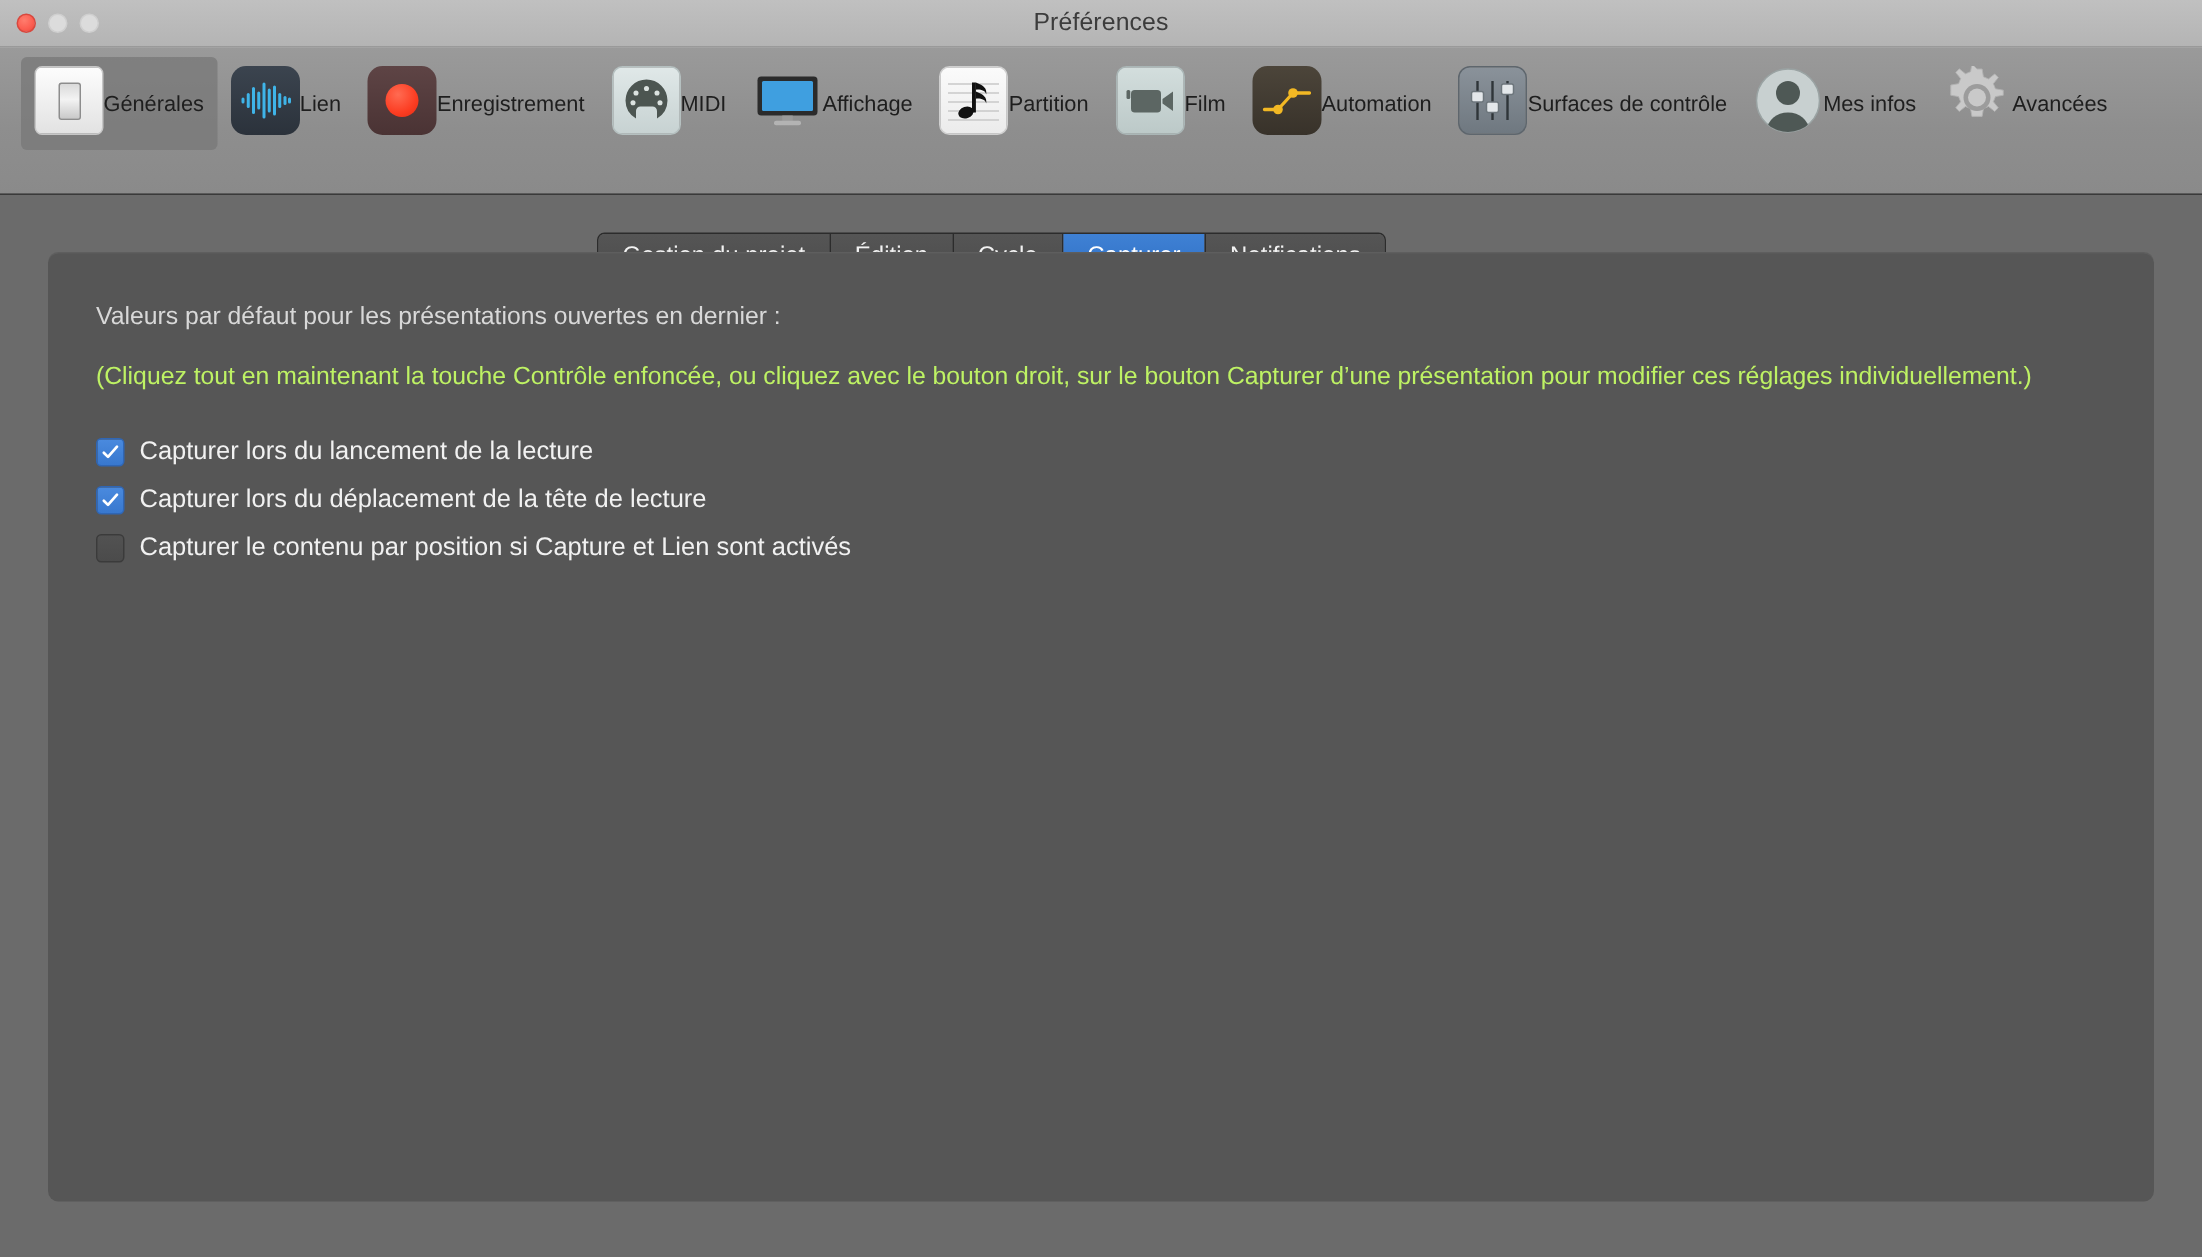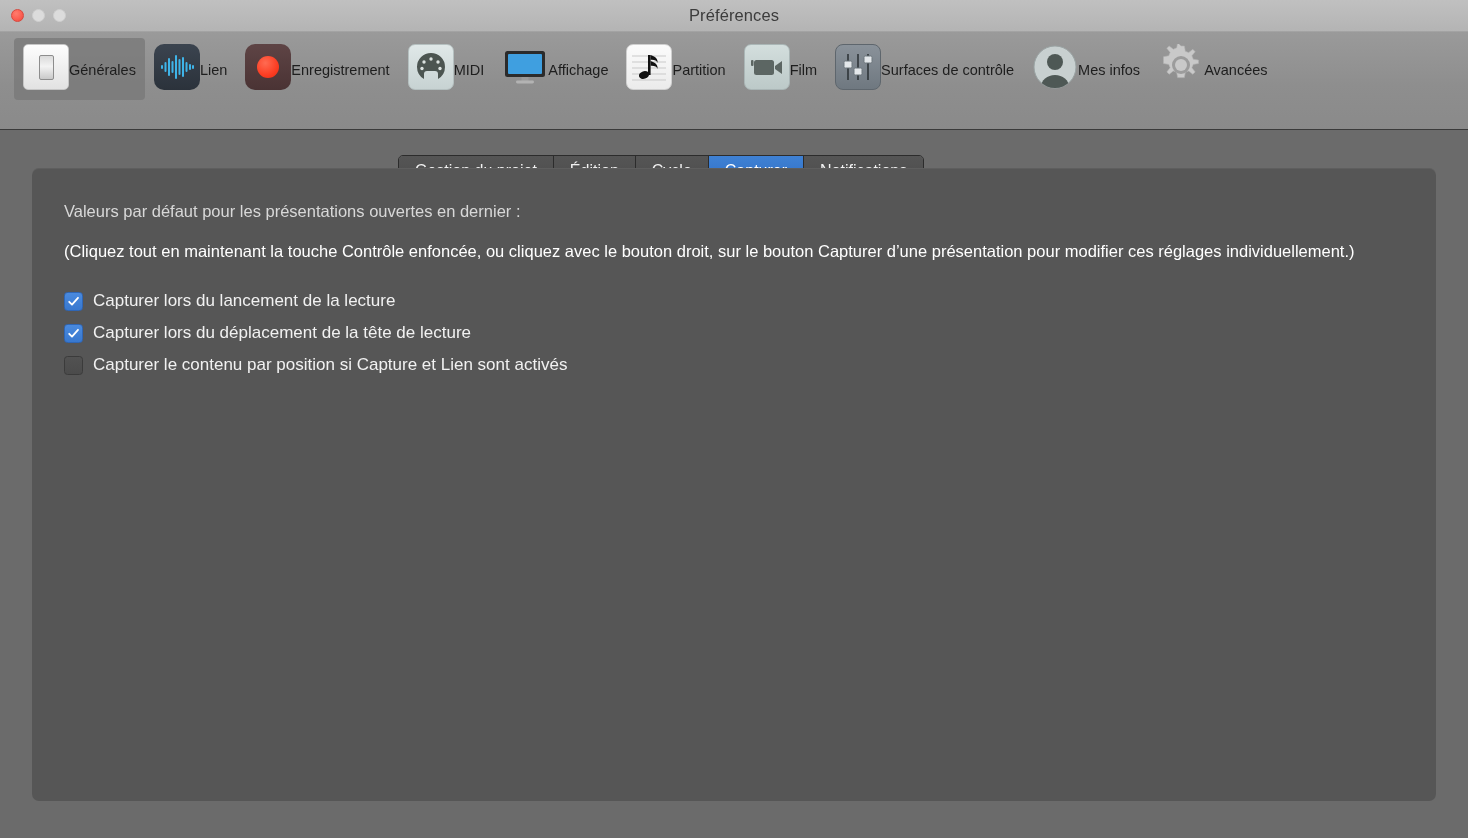--- a/index.html
+++ b/index.html
@@ -189,21 +189,21 @@
   .panel-inner { padding: 34px 32px 0 32px; }
 
   .lead {
     font-size: 16.5px;
     color: #d8d8d8;
     margin: 0 0 18px 0;
     line-height: 1.2;
   }
   .note {
     font-size: 16.5px;
-    color: #ffffff;
+    color: #bef264;
     margin: 0 0 30px 0;
     line-height: 1.35;
     max-width: 1335px;
   }
 
   .checks { margin-top: 6px; }
   .check-row {
     display: flex;
     align-items: flex-start;
     margin-bottom: 13px;
@@ -335,20 +335,30 @@
       <div class="tb-icon ic-film">
         <svg width="34" height="22" viewBox="0 0 34 22">
           <rect x="4" y="4" width="20" height="15" rx="2.5" fill="#5c6663"></rect>
           <path d="M25 10 L32 5 L32 18 L25 13 Z" fill="#5c6663"></path>
           <rect x="1" y="4" width="2.5" height="6" rx="1" fill="#5c6663"></rect>
         </svg>
       </div>
       <div class="tb-label">Film</div>
     </div>
 
+    <div class="tb-item">
+      <div class="tb-icon ic-automation">
+        <svg width="36" height="26" viewBox="0 0 36 26">
+          <polyline points="3,19 12,19 22,8 33,8" fill="none" stroke="#f2b824" stroke-width="2.2" stroke-linecap="round" stroke-linejoin="round"></polyline>
+          <circle cx="12" cy="19" r="3.2" fill="#f2b824"></circle>
+          <circle cx="22" cy="8" r="3.2" fill="#f2b824"></circle>
+        </svg>
+      </div>
+      <div class="tb-label">Automation</div>
+    </div>
 
     <div class="tb-item">
       <div class="tb-icon ic-surfaces">
         <svg width="34" height="32" viewBox="0 0 34 32">
           <g stroke="#2f3539" stroke-width="1.6">
             <line x1="7" y1="3" x2="7" y2="29"></line>
             <line x1="17" y1="3" x2="17" y2="29"></line>
             <line x1="27" y1="3" x2="27" y2="29"></line>
           </g>
           <rect x="3" y="10" width="8" height="7" rx="1.3" fill="#e3e7ea" stroke="#6d767c"></rect>

